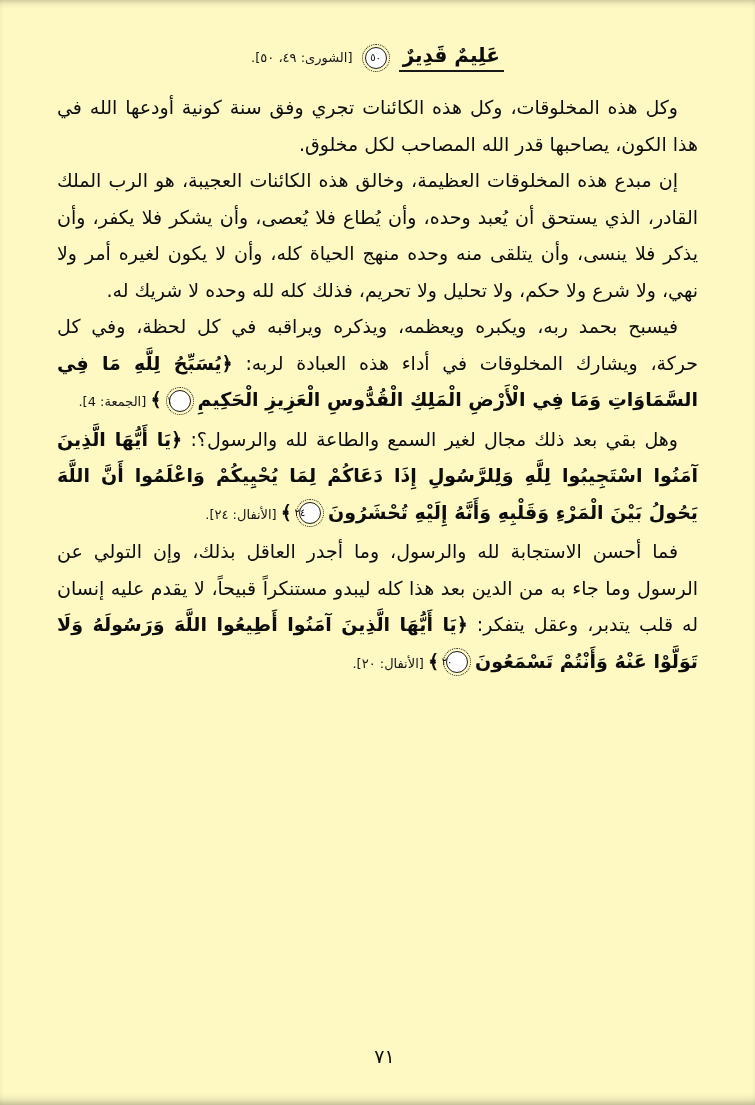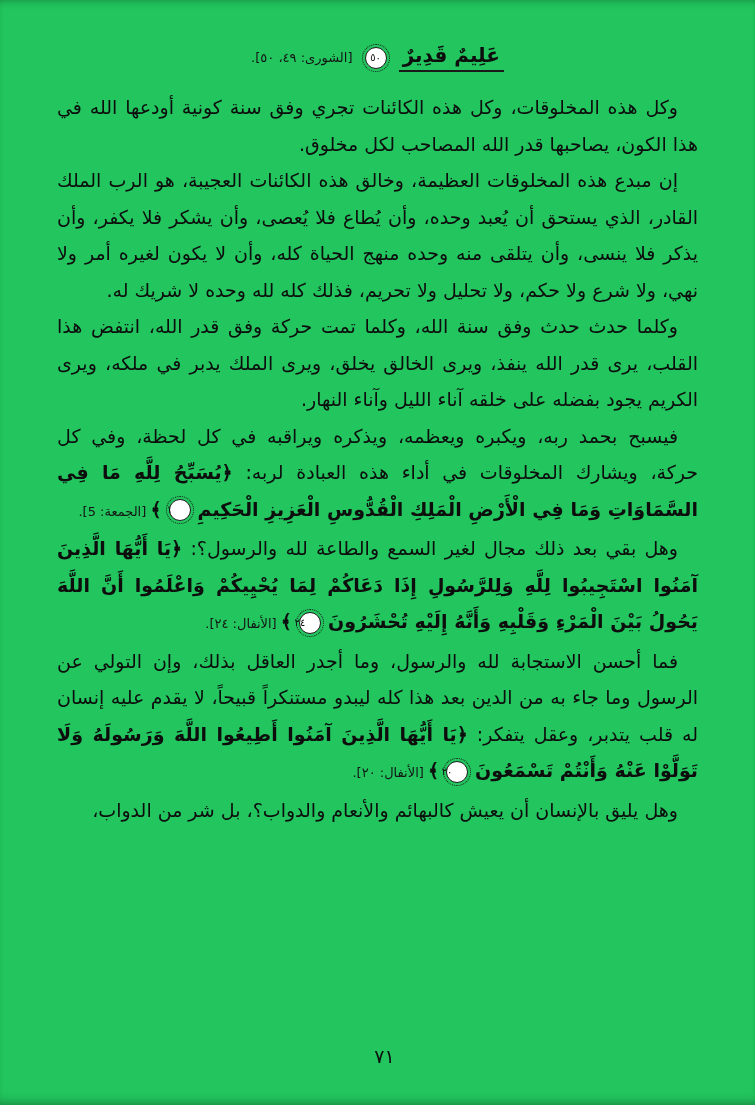--- a/index.html
+++ b/index.html
@@ -1,20 +1,20 @@
 <!DOCTYPE html>
 <html lang="ar" dir="rtl"><head>
 <meta charset="utf-8">
 <style>
   html,body{margin:0;padding:0;background:#e9e7e2;}
   .page{
     position:relative;
     width:755px;height:1105px;
     margin:0 auto;
-    background:#22c55e;
+    background:#fef9c3;
     color:#0d0d0d;
     font-family:"DejaVu Sans", sans-serif;
     direction:rtl;
     box-sizing:border-box;
     padding:40px 57px 0 57px;
     box-shadow:inset 0 7px 9px -7px rgba(0,0,0,.35), inset 0 -9px 11px -8px rgba(0,0,0,.38);
     overflow:hidden;
   }
   .header{
     text-align:center;
@@ -73,22 +73,20 @@
 
   <div class="header">
     <span class="header-phrase quran">عَلِيمٌ قَدِيرٌ</span>
     <span class="ayah-marker">٥٠</span>
     <span class="cite">[الشورى: ٤٩، ٥٠].</span>
   </div>
 
   <div class="body-text" id="paragraphs">
       <p><span class="plain">وكل هذه المخلوقات، وكل هذه الكائنات تجري وفق سنة كونية أودعها الله في هذا الكون، يصاحبها قدر الله المصاحب لكل مخلوق.</span></p>
       <p><span class="plain">إن مبدع هذه المخلوقات العظيمة، وخالق هذه الكائنات العجيبة، هو الرب الملك القادر، الذي يستحق أن يُعبد وحده، وأن يُطاع فلا يُعصى، وأن يشكر فلا يكفر، وأن يذكر فلا ينسى، وأن يتلقى منه وحده منهج الحياة كله، وأن لا يكون لغيره أمر ولا نهي، ولا شرع ولا حكم، ولا تحليل ولا تحريم، فذلك كله لله وحده لا شريك له.</span></p>
-      <p><span class="plain">وكلما حدث حدث وفق سنة الله، وكلما تمت حركة وفق قدر الله، انتفض هذا القلب، يرى قدر الله ينفذ، ويرى الخالق يخلق، ويرى الملك يدبر في ملكه، ويرى الكريم يجود بفضله على خلقه آناء الليل وآناء النهار.</span></p>
-      <p><span class="plain">فيسبح بحمد ربه، ويكبره ويعظمه، ويذكره ويراقبه في كل لحظة، وفي كل حركة، ويشارك المخلوقات في أداء هذه العبادة لربه: </span><span class="quran">﴿يُسَبِّحُ لِلَّهِ مَا فِي السَّمَاوَاتِ وَمَا فِي الْأَرْضِ الْمَلِكِ الْقُدُّوسِ الْعَزِيزِ الْحَكِيمِ</span><span class="ayah-marker">١</span><span class="quran">﴾</span><span class="cite"> [الجمعة: 5].</span></p>
+      <p><span class="plain">فيسبح بحمد ربه، ويكبره ويعظمه، ويذكره ويراقبه في كل لحظة، وفي كل حركة، ويشارك المخلوقات في أداء هذه العبادة لربه: </span><span class="quran">﴿يُسَبِّحُ لِلَّهِ مَا فِي السَّمَاوَاتِ وَمَا فِي الْأَرْضِ الْمَلِكِ الْقُدُّوسِ الْعَزِيزِ الْحَكِيمِ</span><span class="ayah-marker">١</span><span class="quran">﴾</span><span class="cite"> [الجمعة: 4].</span></p>
       <p><span class="plain">وهل بقي بعد ذلك مجال لغير السمع والطاعة لله والرسول؟: </span><span class="quran">﴿يَا أَيُّهَا الَّذِينَ آمَنُوا اسْتَجِيبُوا لِلَّهِ وَلِلرَّسُولِ إِذَا دَعَاكُمْ لِمَا يُحْيِيكُمْ وَاعْلَمُوا أَنَّ اللَّهَ يَحُولُ بَيْنَ الْمَرْءِ وَقَلْبِهِ وَأَنَّهُ إِلَيْهِ تُحْشَرُونَ</span><span class="ayah-marker">٢٤</span><span class="quran">﴾</span><span class="cite"> [الأنفال: ٢٤].</span></p>
       <p><span class="plain">فما أحسن الاستجابة لله والرسول، وما أجدر العاقل بذلك، وإن التولي عن الرسول وما جاء به من الدين بعد هذا كله ليبدو مستنكراً قبيحاً، لا يقدم عليه إنسان له قلب يتدبر، وعقل يتفكر: </span><span class="quran">﴿يَا أَيُّهَا الَّذِينَ آمَنُوا أَطِيعُوا اللَّهَ وَرَسُولَهُ وَلَا تَوَلَّوْا عَنْهُ وَأَنْتُمْ تَسْمَعُونَ</span><span class="ayah-marker">٢٠</span><span class="quran">﴾</span><span class="cite"> [الأنفال: ٢٠].</span></p>
-      <p><span class="plain">وهل يليق بالإنسان أن يعيش كالبهائم والأنعام والدواب؟، بل شر من الدواب،</span></p>
     </div>
 
   <div class="page-number">٧١</div>
 
 </div>
 
 </body></html>

